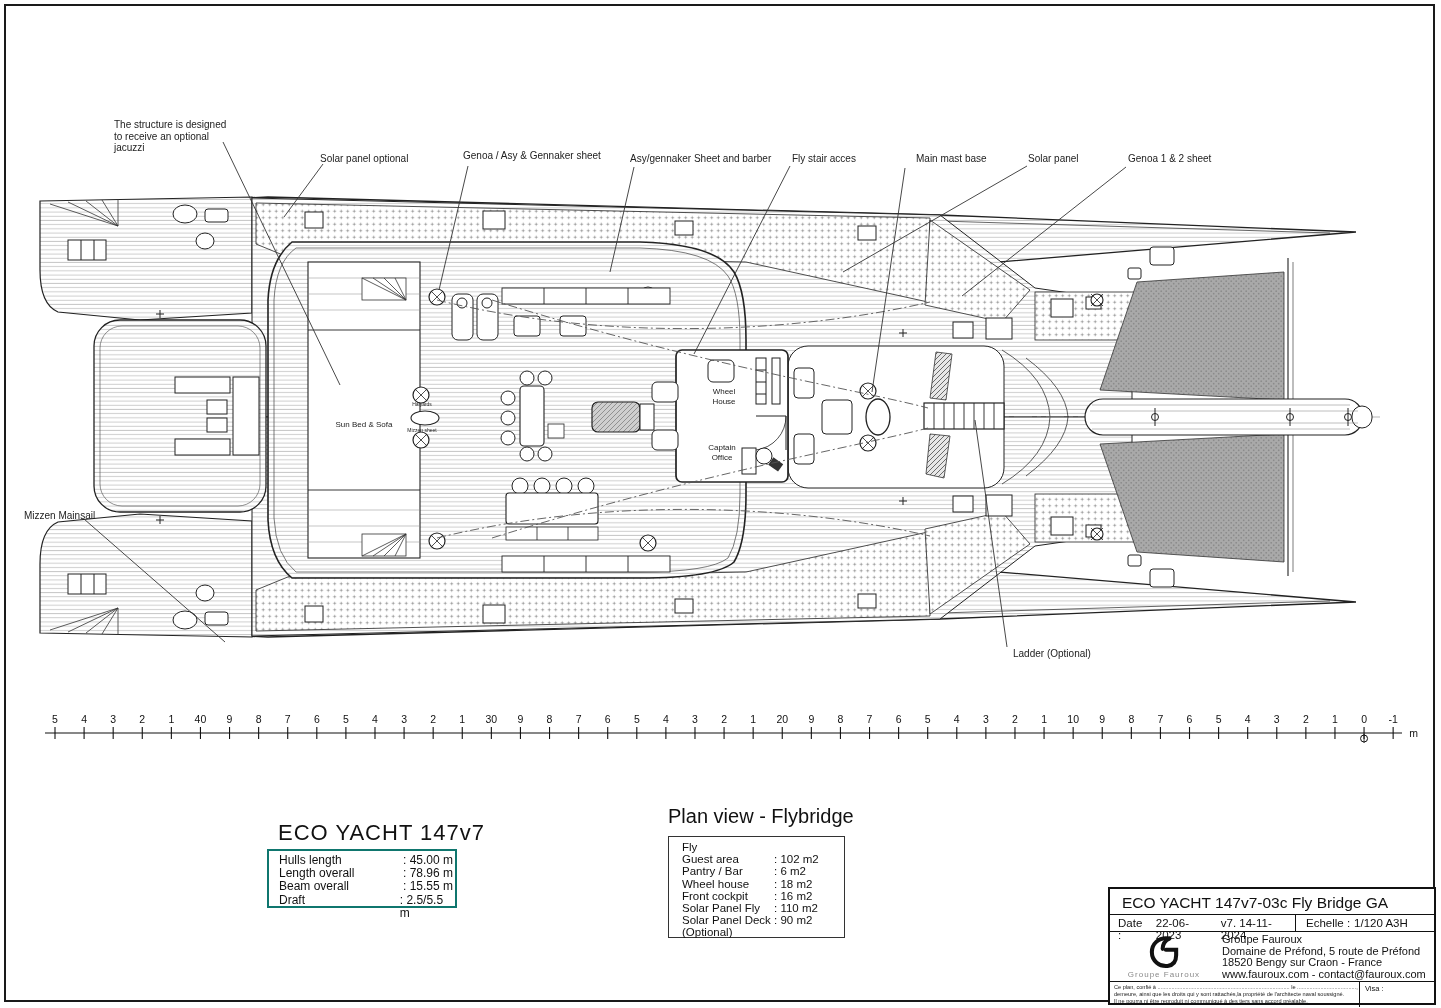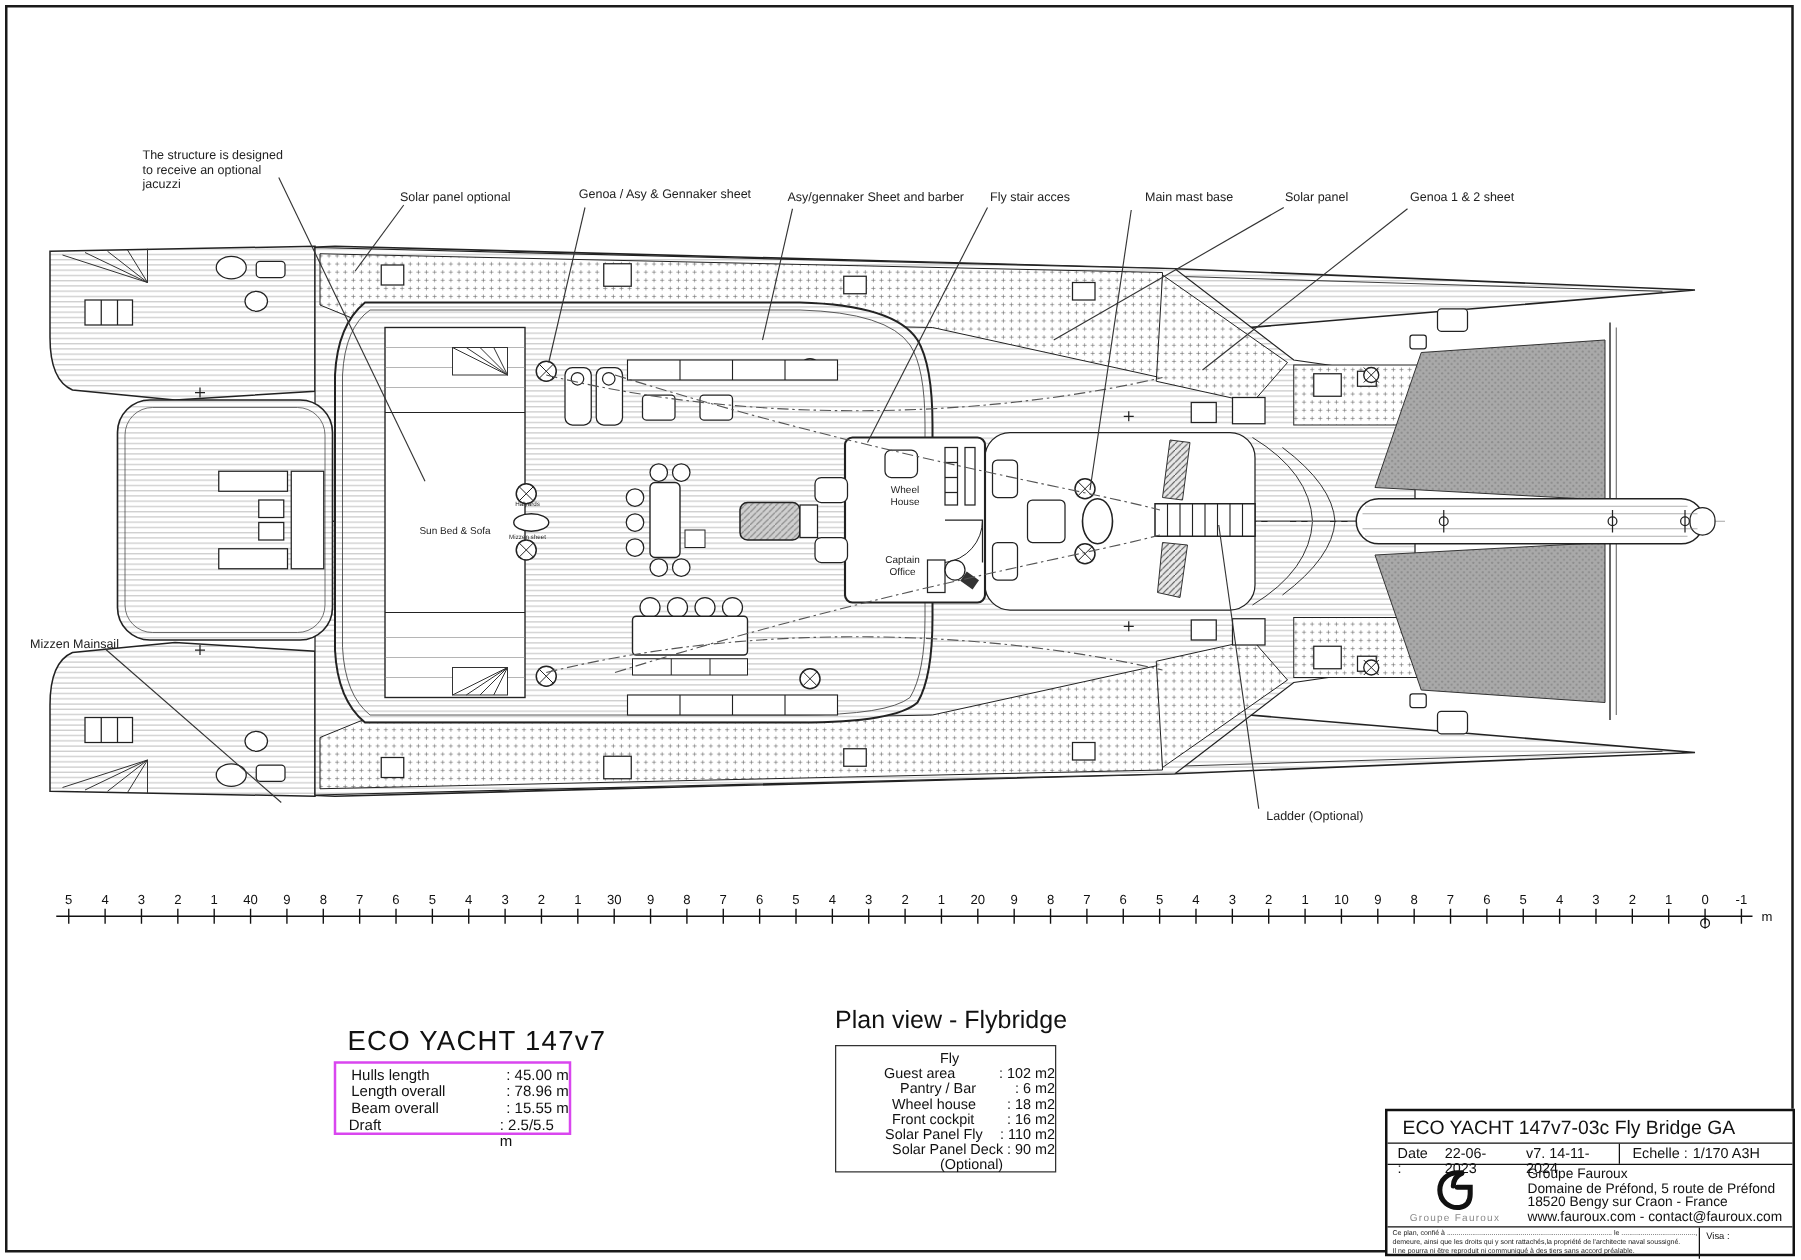--- a/index.html
+++ b/index.html
@@ -5,25 +5,25 @@
   html,body{margin:0;padding:0;background:#fff;}
   .page{position:relative;width:1441px;height:1008px;background:#fff;
         font-family:"Liberation Sans",sans-serif;color:#111;overflow:hidden;}
   .border-frame{position:absolute;left:4px;top:4px;width:1431px;height:998px;
         border:2px solid #1a1a1a;box-sizing:border-box;}
   svg.layer{position:absolute;left:0;top:0;width:1441px;height:1008px;}
   .callout{position:absolute;font-size:10px;line-height:11.5px;color:#222;z-index:5;}
   .deck-label{position:absolute;color:#222;z-index:5;text-align:center;}
   .yacht-title{position:absolute;left:278px;top:820px;font-size:22px;letter-spacing:1px;z-index:5;}
   .plan-title{position:absolute;left:668px;top:805px;font-size:20px;z-index:5;}
-  .spec-box{position:absolute;left:267px;top:849px;width:190px;height:59px;border:2px solid #d946ef;
+  .spec-box{position:absolute;left:267px;top:849px;width:190px;height:59px;border:2px solid #0f766e;
         box-sizing:border-box;padding:3px 0 0 10px;font-size:12px;line-height:13.2px;z-index:5;background:#fff;}
   .area-box{position:absolute;left:668px;top:836px;width:177px;height:102px;border:1.5px solid #333;
         box-sizing:border-box;padding:4px 0 0 13px;font-size:11.5px;line-height:12.2px;z-index:5;background:#fff;}
-  .spec-row{display:flex;justify-content:flex-end;}
+  .spec-row{display:flex;}
   .spec-box .spec-label{width:124px;}
   .area-box .spec-label{width:92px;}
   .ruler-num{font:10.5px "Liberation Sans",sans-serif;fill:#111;}
   
   .tblock{position:absolute;left:1108px;top:887px;width:328px;height:118px;border:2px solid #111;
         box-sizing:border-box;z-index:6;background:#fff;font-size:12px;}
   .tb-r1{height:26px;border-bottom:1.5px solid #111;font-size:15.5px;padding:5px 12px 0 12px;box-sizing:border-box;}
   .tb-r2{height:17px;border-bottom:1.5px solid #111;display:flex;box-sizing:border-box;font-size:11.5px;}
   .tb-date{width:186px;border-right:1.5px solid #111;padding:2px 0 0 8px;box-sizing:border-box;display:flex;gap:8px;}
   .tb-scale{flex:1;padding:2px 0 0 10px;box-sizing:border-box;display:flex;gap:4px;}
@@ -485,21 +485,21 @@
   <div class="tblock">
     <div class="tb-r1">ECO YACHT 147v7-03c  Fly Bridge GA</div>
     <div class="tb-r2">
       <div class="tb-date">
         <span>Date :</span>
         <span>22-06-2023</span>
         <span>v7. 14-11-2024</span>
       </div>
       <div class="tb-scale">
         <span>Echelle :</span>
-        <span>1/170 A3H</span>
+        <span>1/120 A3H</span>
       </div>
     </div>
     <div class="tb-r3">
       <div class="tb-logo">
         <svg viewBox="0 0 40 40" width="36" height="36">
           <path d="M26 5 C13 3 6.5 12 6.5 20 C6.5 30 15 36.5 24 35.5 C30.5 34.5 33.5 30 33.5 23.5 L33.5 17.5 L22 17.5" fill="none" stroke="#111" stroke-width="4.5" stroke-linecap="round"></path>
           <path d="M26 5 C21 7.5 18.5 12 18.5 16.5" fill="none" stroke="#111" stroke-width="4.5" stroke-linecap="round"></path>
         </svg>
         <div class="tb-logo-caption">Groupe Fauroux</div>
       </div>

